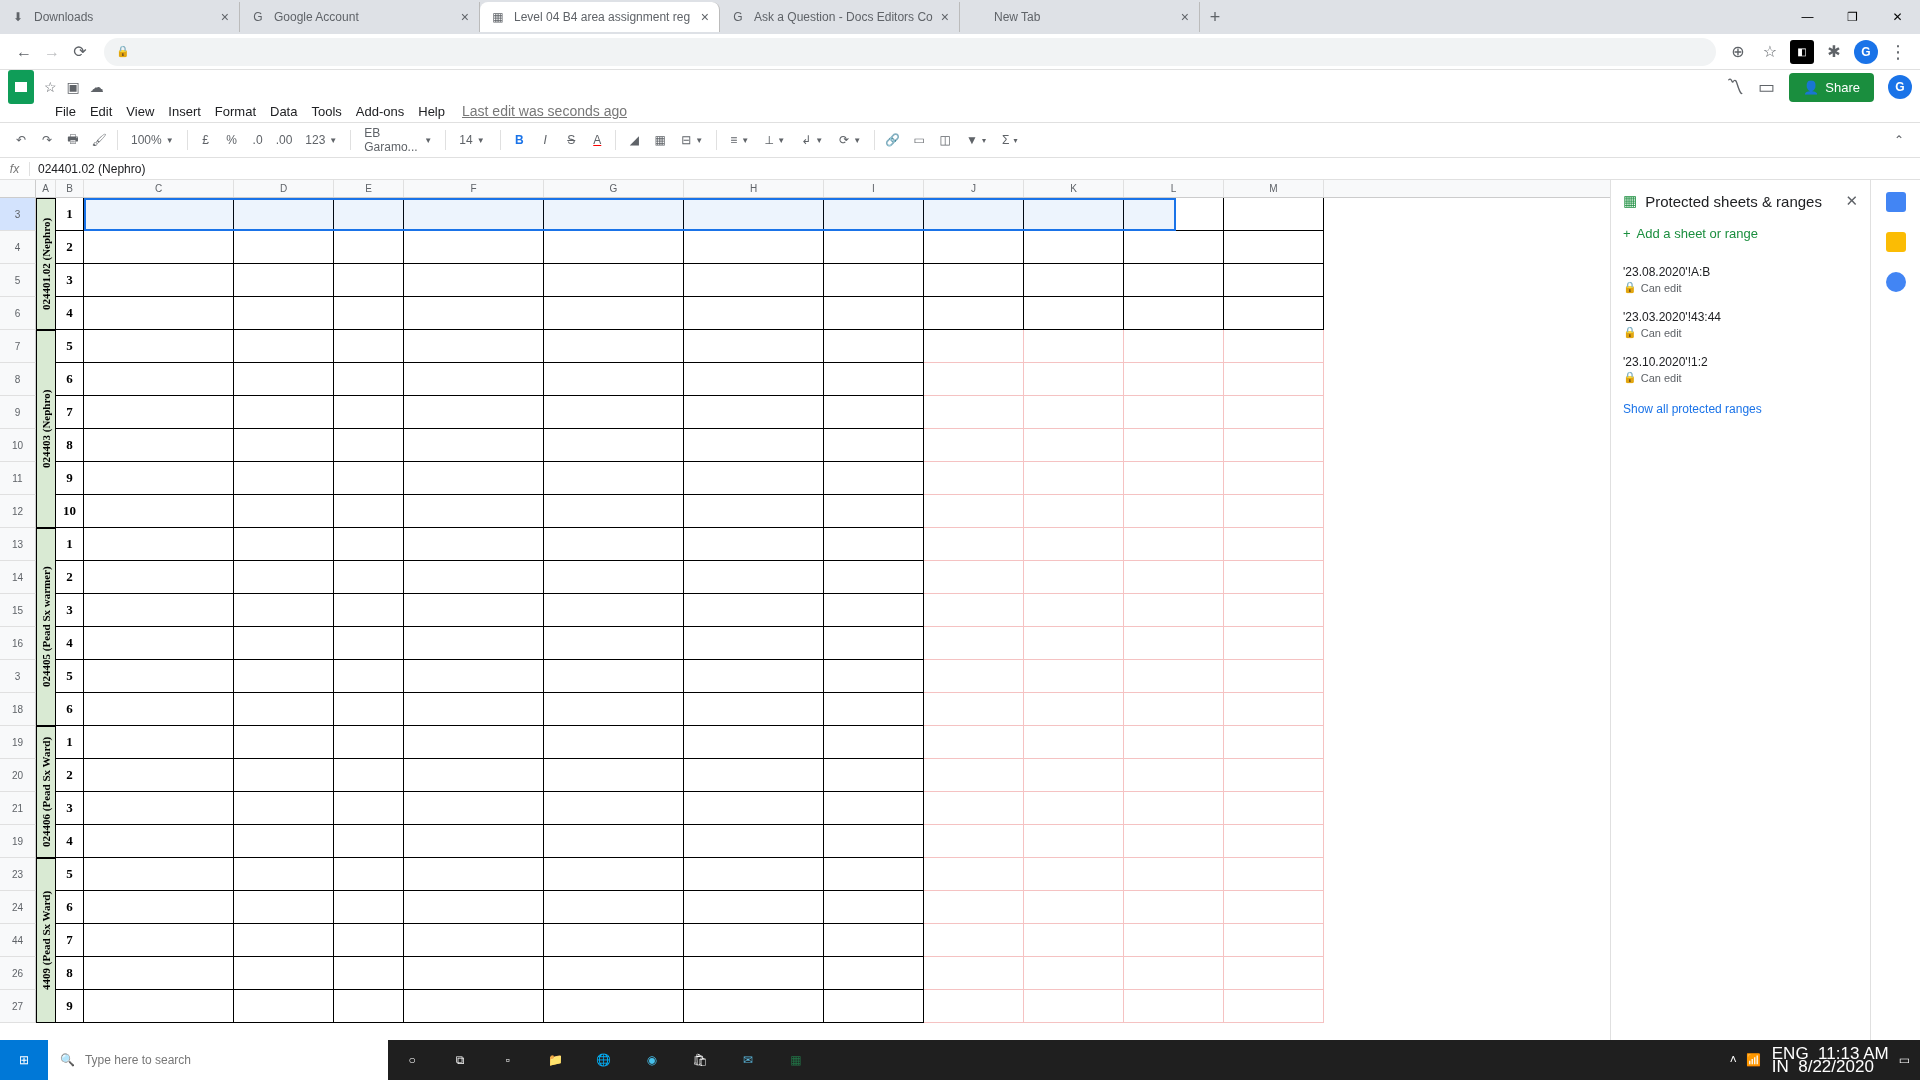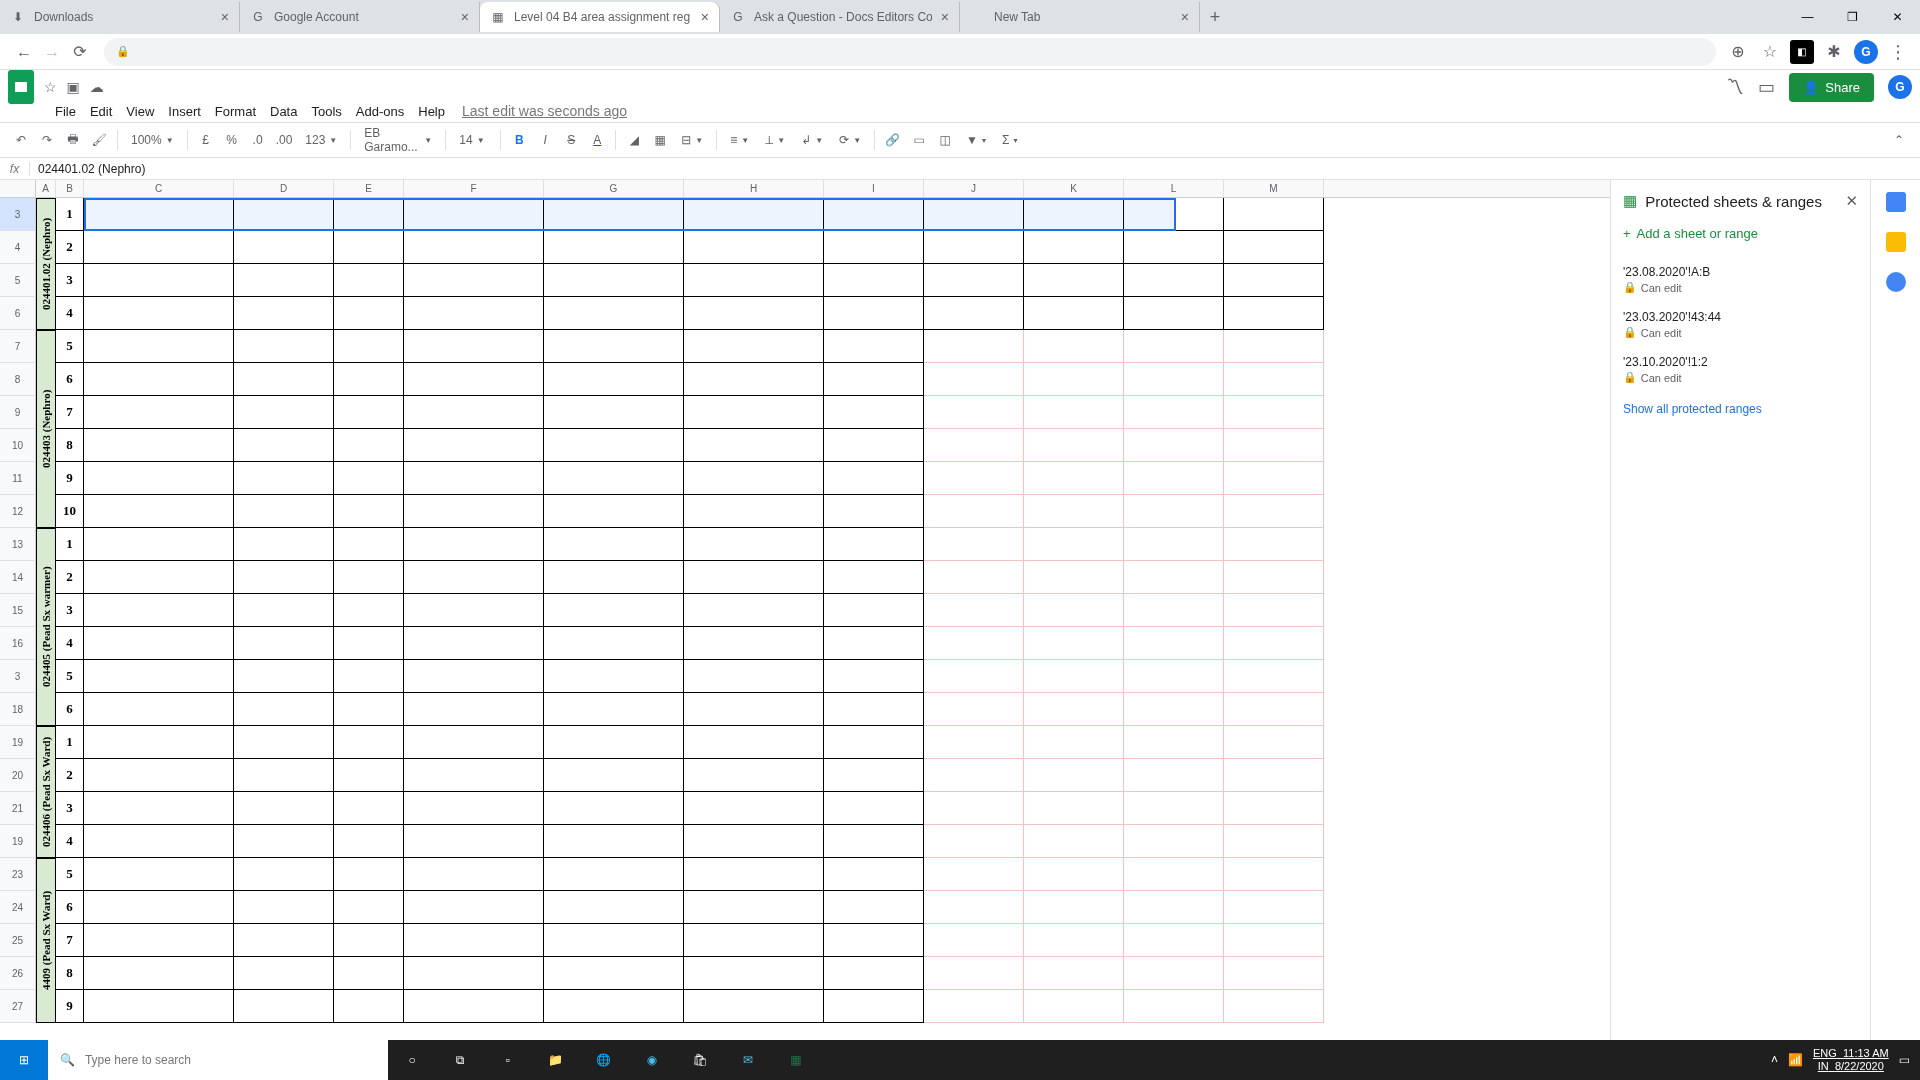--- a/index.html
+++ b/index.html
@@ -95,21 +95,21 @@
 .st-arr { font-size: 8px; }
 .st-right { margin-left: auto; display: flex; align-items: center; gap: 6px; }
 
 
 .taskbar { position: absolute; bottom: 0; left: 0; right: 0; height: 40px; background: #1f1f1f; display: flex; align-items: center; color: #fff; font-size: 12px; }
 .tb-start { width: 48px; height: 40px; display: flex; align-items: center; justify-content: center; background: #0078d7; }
 .tb-search { width: 340px; height: 40px; background: #fff; color: #777; display: flex; align-items: center; padding: 0 12px; gap: 10px; }
 .tb-icons { display: flex; height: 40px; }
 .tb-ico { width: 48px; display: flex; align-items: center; justify-content: center; }
 .tb-tray { margin-left: auto; display: flex; align-items: center; gap: 10px; padding-right: 10px; }
-.tb-time { text-align: center; font-size: 11px; line-height: 13px; text-decoration: underline; }
+.tb-time { text-align: left; font-size: 17px; line-height: 13px; }
 </style>
 </head>
 <body>
 
 <div class="browser-tabs">
   <div id="tabs-container" style="display:flex;">
       <div class="tab">
         <span class="favicon">⬇</span>
         <span style="overflow:hidden;text-overflow:ellipsis;white-space:nowrap;">Downloads</span>
         <span class="close">×</span>
@@ -281,21 +281,21 @@
           <div class="row-h">15</div>
           <div class="row-h">16</div>
           <div class="row-h">3</div>
           <div class="row-h">18</div>
           <div class="row-h">19</div>
           <div class="row-h">20</div>
           <div class="row-h">21</div>
           <div class="row-h">19</div>
           <div class="row-h">23</div>
           <div class="row-h">24</div>
-          <div class="row-h">25</div>
+          <div class="row-h">44</div>
           <div class="row-h">26</div>
           <div class="row-h">27</div>
         </div>
       <div class="cells" id="cells">
         <div class="selection" style="top:0;left:48px;width:1092px;height:33px;"></div>
       <div style="display: flex;">
             <div class="merged-label" style="width: 20px; height: 132px;">024401.02 (Nephro)</div>
             <div>
               <div class="row">
                 <div class="cell" style="width: 28px; font-weight: bold;">1</div>

